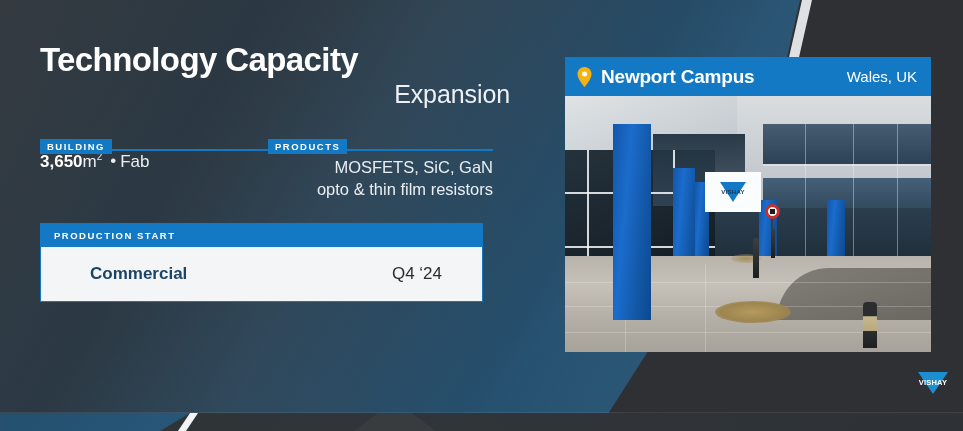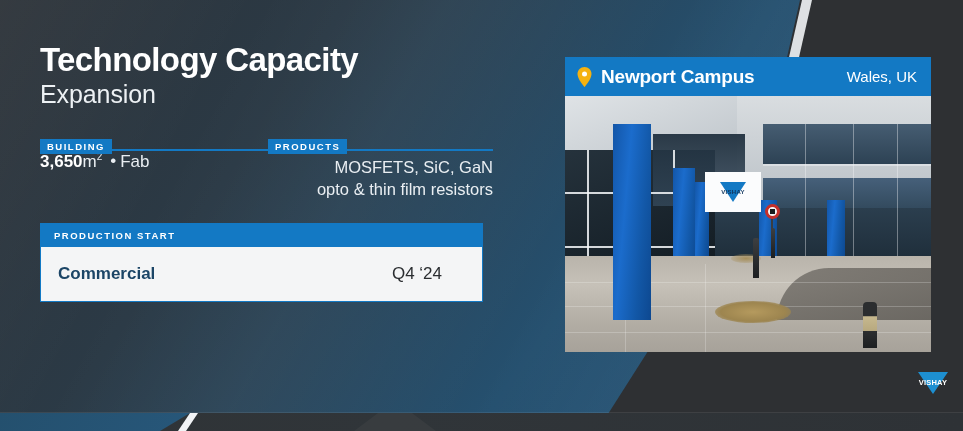--- a/index.html
+++ b/index.html
@@ -77,21 +77,21 @@
 
   
   .left { position: absolute; left: 40px; top: 42px; width: 470px; }
 
   .title {
     font-size: 33px; font-weight: bold; color: #ffffff;
     letter-spacing: -.6px; line-height: 1.08;
   }
   .subtitle {
     font-size: 25px; font-weight: normal; color: #edf1f4;
-    letter-spacing: -.1px; margin-top: 2px;
+    letter-spacing: -.1px; margin-top: 2px; text-align: right;
   }
 
   .cols { display: flex; margin-top: 27px; }
   .col-building { width: 228px; }
   .col-products { width: 225px; }
 
   .badge-row { position: relative; height: 15px; }
   .badge {
     display: inline-block;
     background: #1379c4;
@@ -119,21 +119,21 @@
     border: 1px solid #1379c4;
     background: #f4f5f6;
   }
   .table-head {
     background: #1379c4; color: #fff;
     font-size: 9.5px; font-weight: bold; letter-spacing: 1.5px;
     padding: 6px 0 6px 13px;
   }
   .trow {
     display: flex; align-items: center; justify-content: space-between;
-    height: 54px; padding: 0 40px 0 17px;
+    height: 54px; padding: 0 40px 0 17px; margin-left: 32px;
   }
   .trow + .trow { border-top: 1px solid #e3e5e7; }
   .trow .label { font-size: 17px; font-weight: bold; color: #1b4566; }
   .trow .value { font-size: 17px; color: #2a2d30; }
 
   
   .photo-card {
     position: absolute; left: 565px; top: 57px;
     width: 366px; height: 295px;
   }

